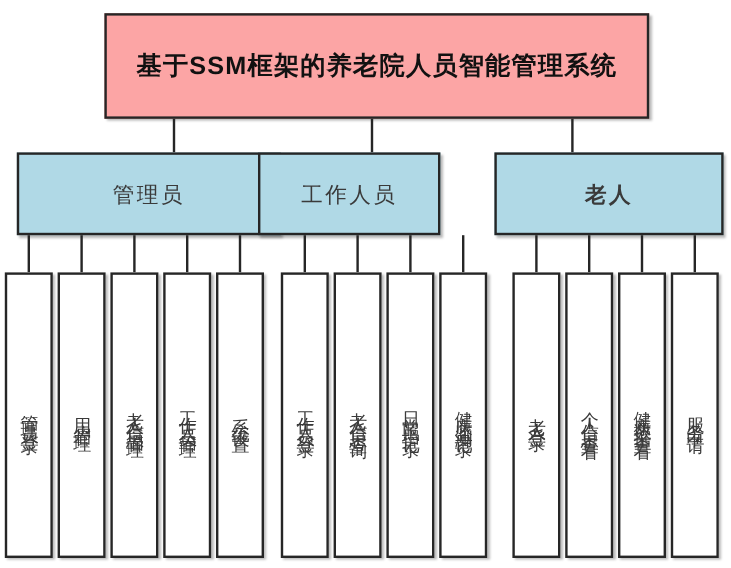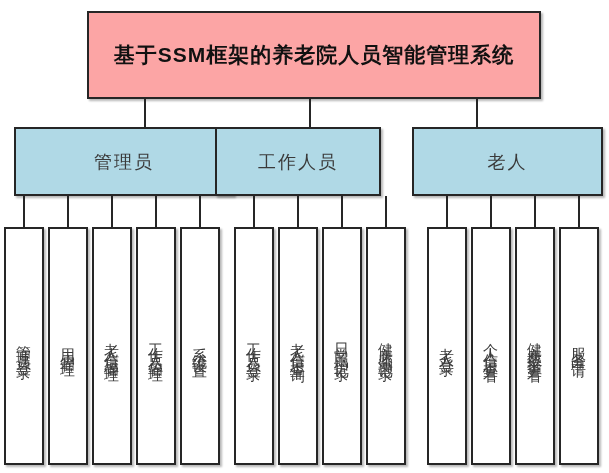--- a/index.html
+++ b/index.html
@@ -14,22 +14,22 @@
   .root {
     left:87px; top:11px; width:454px; height:88px;
     background:#fca5a5; font-size:21px; font-weight:bold;
     color:#111111; letter-spacing:1px; white-space:nowrap;
   }
   .branch {
     top:127px; height:69px; background:#b0d9e6;
     font-size:18px; color:#3a3a3a; letter-spacing:2px;
   }
   .branch-a { left:14px;  width:220px;align-items:center; }
-  .branch-b { left:215px; width:166px; }
-  .branch-c { left:412px; width:191px; }
+  .branch-b { left:215px; width:152px; }
+  .branch-c { left:412px; width:191px;font-weight:bold; }
   .leaf { top:227px; width:40px; height:238px; background:#ffffff; }
   .leaf .vtext {
     writing-mode:vertical-rl; text-orientation:upright;
     font-size:15px; letter-spacing:5px; line-height:1;
     color:#3a3a3a;
   }
   .vline { position:absolute; width:2px; background:#262626; }
   .v1 { top:99px;  height:28px; }
   .v2 { top:196px; height:31px; }
 </style>

